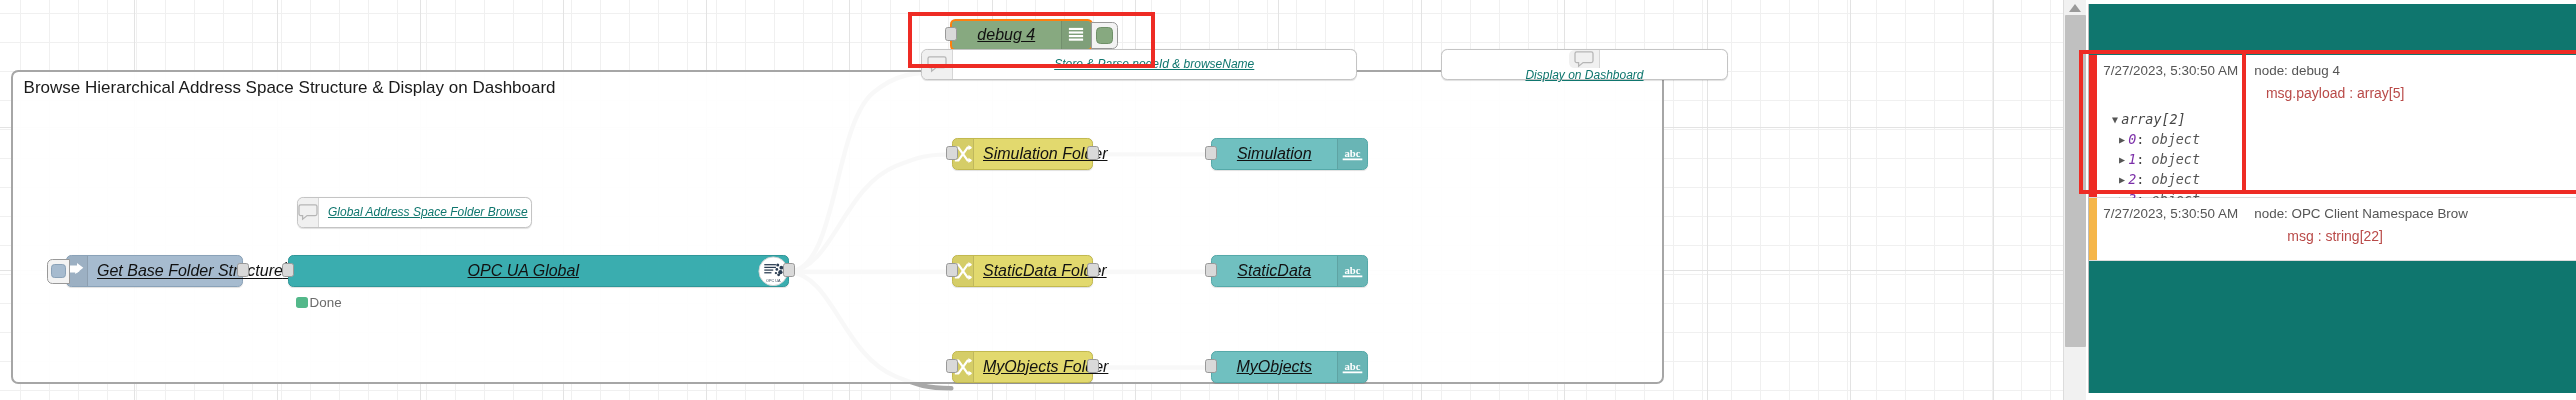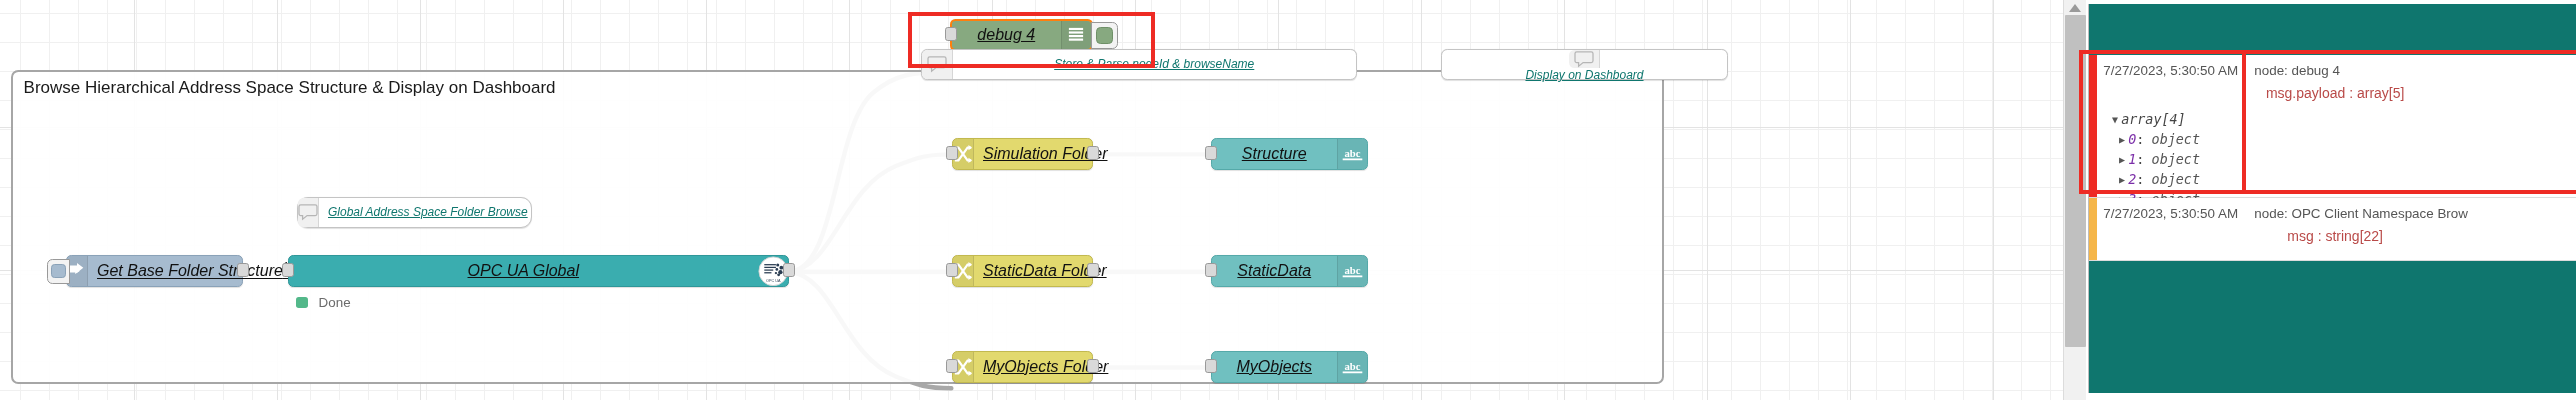--- a/index.html
+++ b/index.html
@@ -133,21 +133,21 @@
   }
   .node.comment .icon-box {
     background: #f0f0f0; border-right: 0.9px solid #d6d6d6;
     border-radius: 5.4px 0 0 5.4px;
   }
   .node.comment .label { text-align: center; color: #0f766e; font-size: 12px; }
 
   
   .node-status {
     position: absolute;
-    display: flex; align-items: center; gap: 11px;
+    display: flex; align-items: center; gap: 2px;
     font-size: 13.4px; color: #6b6b6b;
   }
   .node-status .dot {
     width: 11.6px; height: 11.6px; border-radius: 2.7px; background: #53b88a;
   }
 
   .sup { font-size: 10px; vertical-align: super; }
 
   
   .redbox {
@@ -267,21 +267,21 @@
 
     <div class="node comment" style="left:1441px; top:49px; width:287px;flex-direction:column;">
       <span class="icon-box">
         <svg width="20" height="18" viewBox="0 0 22 20" aria-hidden="true">
           <path d="M3 2 h16 a2 2 0 0 1 2 2 v8 a2 2 0 0 1 -2 2 h-9 l-5 4 v-4 h-2 a2 2 0 0 1 -2 -2 v-8 a2 2 0 0 1 2 -2 z" fill="none" stroke="#b5b5b5" stroke-width="1.4"></path>
         </svg>
       </span>
       <span class="label">Display on Dashboard</span>
     </div>
 
-    <div class="node comment" style="left:297px; top:197px; width:235px;border-radius:11px;">
+    <div class="node comment" style="left:297px; top:197px; width:235px;">
       <span class="icon-box">
         <svg width="20" height="18" viewBox="0 0 22 20" aria-hidden="true">
           <path d="M3 2 h16 a2 2 0 0 1 2 2 v8 a2 2 0 0 1 -2 2 h-9 l-5 4 v-4 h-2 a2 2 0 0 1 -2 -2 v-8 a2 2 0 0 1 2 -2 z" fill="none" stroke="#b5b5b5" stroke-width="1.4"></path>
         </svg>
       </span>
       <span class="label">Global Address Space Folder Browse</span>
     </div>
 
     <div class="node inject" style="left:66px; top:255px; width:177px;">
       <span class="inject-btn">
@@ -362,21 +362,21 @@
           <path d="M17 1 l4 3 -4 3 z" fill="#fff"></path>
           <path d="M17 15 l4 3 -4 3 z" fill="#fff"></path>
         </svg>
       </span>
       <span class="label">MyObjects Folder</span>
       <span class="port out"></span>
     </div>
 
     <div class="node uitext" style="left:1211px; top:138px; width:157px;">
       <span class="port in"></span>
-      <span class="label">Structure</span>
+      <span class="label">Simulation</span>
       <span class="icon-box right">
         <svg width="25" height="18" viewBox="0 0 28 20" aria-hidden="true">
           <text x="14" y="13" font-size="12" text-anchor="middle" fill="#fff" font-family="'Liberation Serif',serif" font-weight="bold">abc</text>
           <rect x="3" y="15" width="22" height="2" fill="#fff"></rect>
         </svg>
       </span>
     </div>
 
     <div class="node uitext" style="left:1211px; top:255px; width:157px;">
       <span class="port in"></span>
@@ -416,21 +416,21 @@
     <div class="dbg-msg" style="height:143px;">
       <span class="accent" style="background:#ee2b24;"></span>
       <div class="dbg-meta">
         <span>7/27/2023, 5:30:50 AM</span>
         <span class="node-ref">node: debug 4</span>
       </div>
       <div class="dbg-topic">msg.payload : array[5]</div>
       <div class="dbg-tree">
         <div class="dbg-row root">
           <span class="caret">▼</span>
-          <span class="val">array[4]</span>
+          <span class="val">array[2]</span>
         </div>
         <div class="dbg-row lvl1">
           <span class="caret">▶</span>
           <span class="key">0</span>
             <span class="colon">:</span>
           <span class="val">object</span>
         </div>
         <div class="dbg-row lvl1">
           <span class="caret">▶</span>
           <span class="key">1</span>

